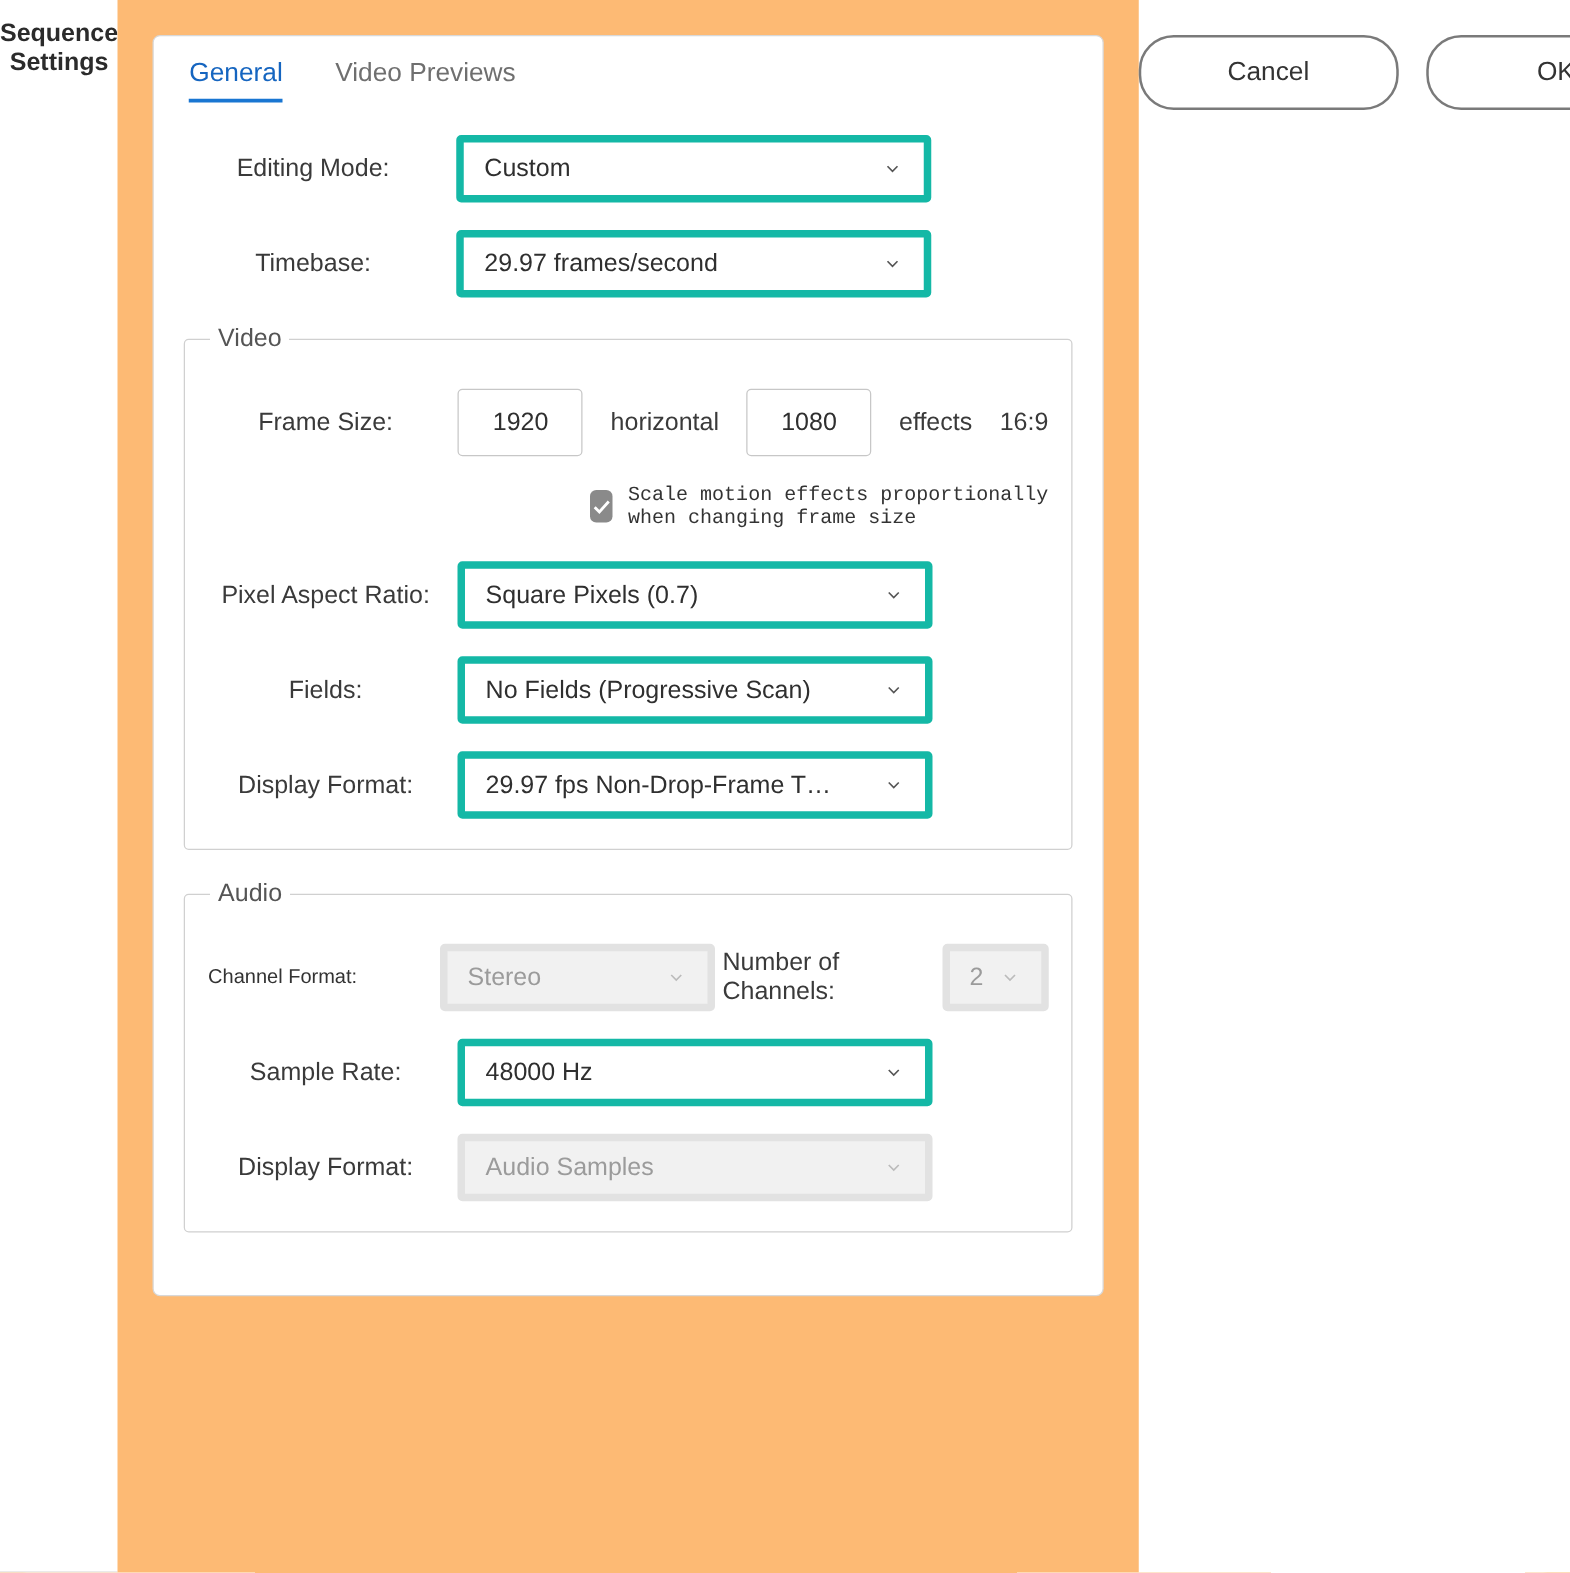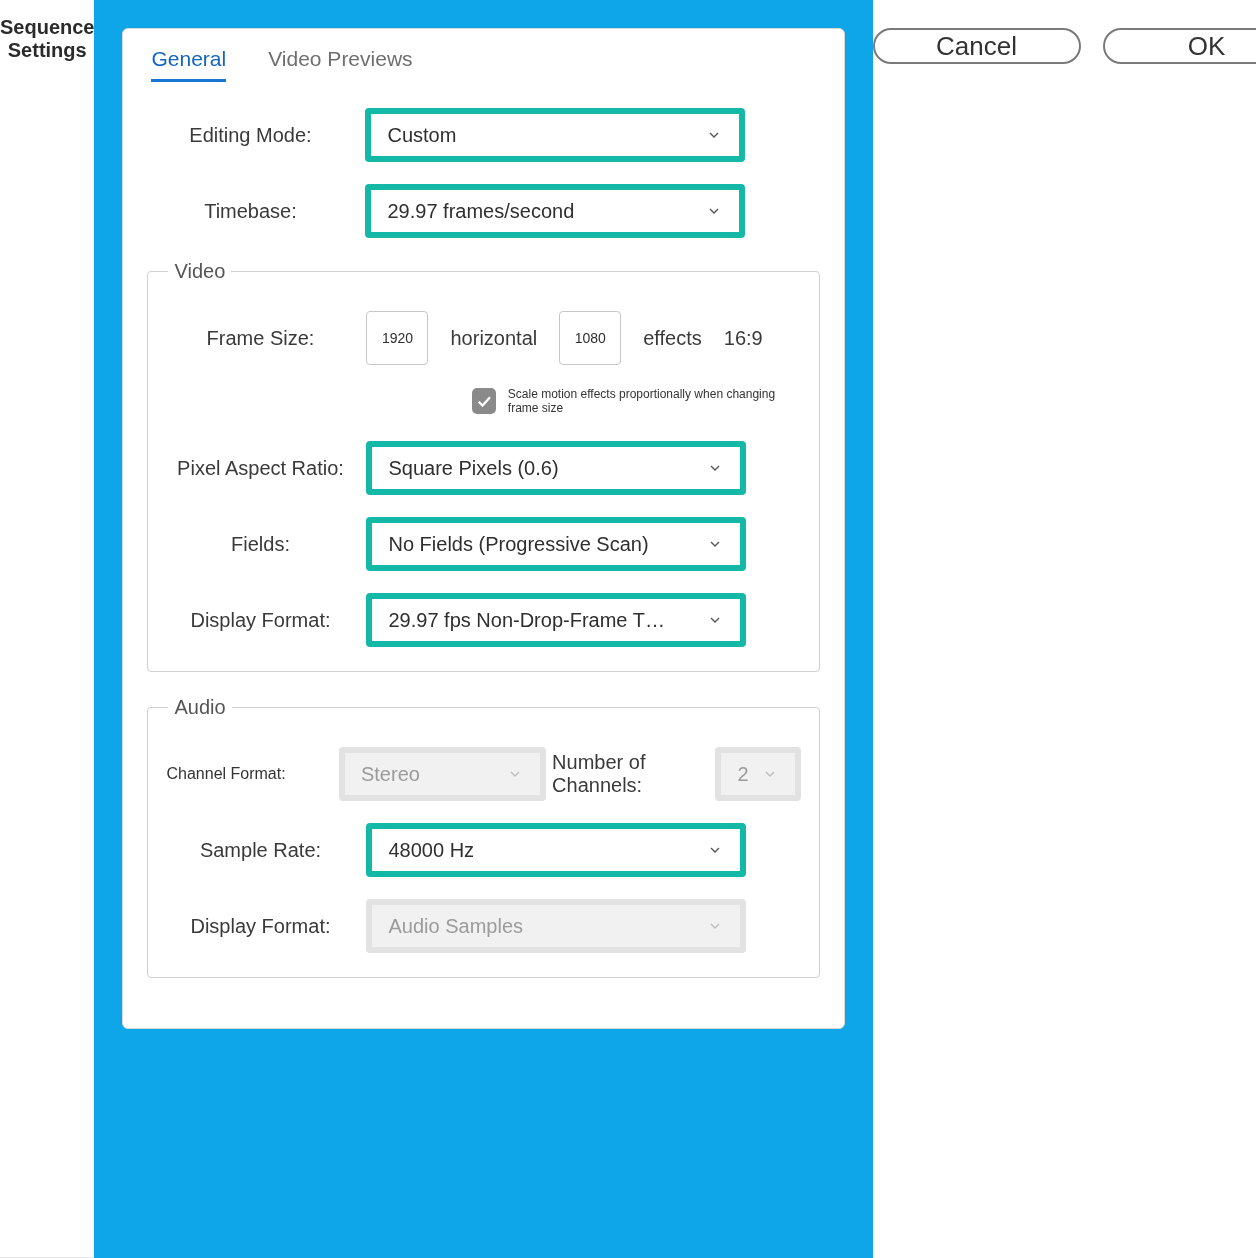--- a/index.html
+++ b/index.html
@@ -22,21 +22,21 @@
       text-align: center;
       padding: 16px 0 14px 0;
       font-size: 20px;
       font-weight: 700;
       color: #2b2b2b;
       border-bottom: 1px solid #e4e4e4;
     }
     .content {
       flex: 1;
       padding: 28px;
-      background: #0ea5e9;
+      background: #fdba74;
     }
     .panel {
       border: 1px solid #d8d8d8;
       border-radius: 6px;
       padding: 16px 24px 26px 24px;
       background: #ffffff;
     }
     .tabs {
       display: flex;
       gap: 42px;
@@ -90,23 +90,23 @@
     .chevron {
       flex-shrink: 0;
       width: 18px; height: 18px;
       display: flex; align-items: center; justify-content: center;
     }
     .chevron svg { width: 16px; height: 16px; }
     .text-input {
       border: 1px solid #c7c7c7;
       border-radius: 4px;
       height: 54px;
-      width: 62px;
+      width: 100px;
       text-align: center;
-      font-size: 14px;
+      font-size: 20px;
       color: #2f2f2f;
       background: #fff;
     }
     fieldset.group {
       border: 1px solid #d0d0d0;
       border-radius: 4px;
       padding: 28px 18px 18px 18px;
       margin-top: 12px;
       margin-bottom: 24px;
     }
@@ -131,40 +131,40 @@
       margin-bottom: 26px;
     }
     .checkbox {
       width: 26px; height: 26px;
       border-radius: 5px;
       background: #8a8a8a;
       display: flex; align-items: center; justify-content: center;
       cursor: pointer;
     }
     .checkbox svg { width: 18px; height: 18px; stroke: #fff; stroke-width: 3; fill: none; }
-    .checkbox-label { font-size: 12px; color: #333; }
+    .checkbox-label { font-size: 16px; color: #333; font-family: Liberation Mono, monospace; }
     .audio-top-row {
       display: flex;
       align-items: center;
       gap: 6px;
       margin-bottom: 22px;
     }
     .footer {
       display: flex;
       justify-content: flex-end;
       gap: 22px;
       padding: 28px 36px 40px 0;
     }
     .btn {
       width: 208px;
-      height: 36px;
+      height: 60px;
       border: 2px solid #7a7a7a;
       border-radius: 28px;
       background: #ffffff;
-      font-size: 26px;
+      font-size: 21px;
       color: #333;
       cursor: pointer;
       display: flex;
       align-items: center;
       justify-content: center;
     }
     .w380 { width: 380px; }
     .w240 { width: 240px; }
     .w90 { width: 86px; }
   </style>
@@ -225,21 +225,21 @@
             <svg viewBox="0 0 24 24">
                 <polyline points="5 13 10 18 20 7"></polyline>
               </svg>
           </div>
           <span class="checkbox-label">Scale motion effects proportionally when changing frame size</span>
         </div>
 
         <div class="form-row">
           <div class="label" style="width:200px">Pixel Aspect Ratio:</div>
           <div class="select w380">
-            <span class="value">Square Pixels (0.6)</span>
+            <span class="value">Square Pixels (0.7)</span>
             <span class="chevron">
               <svg viewBox="0 0 24 24">
                   <path d="M6 9l6 6 6-6" fill="none" stroke="#555" stroke-width="2"></path>
                 </svg>
             </span>
           </div>
         </div>
 
         <div class="form-row">
           <div class="label" style="width:200px">Fields:</div>

